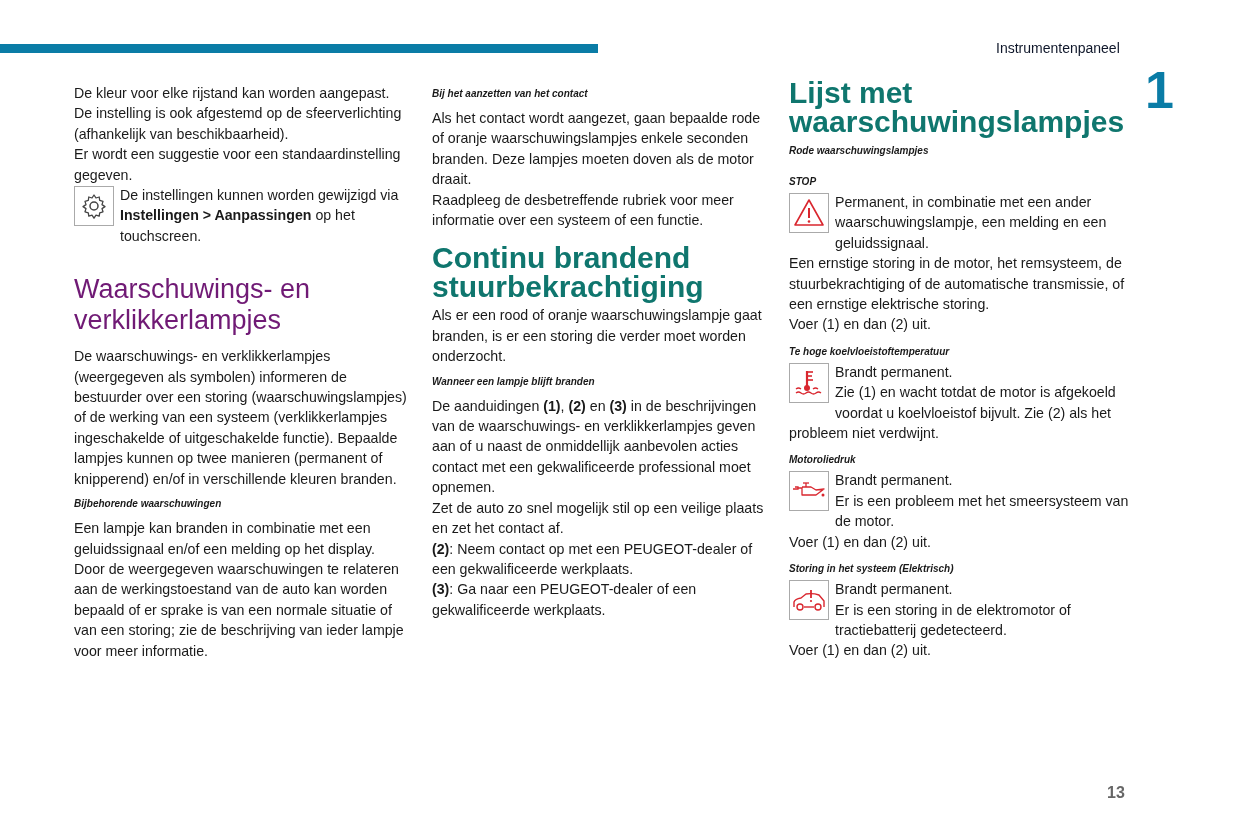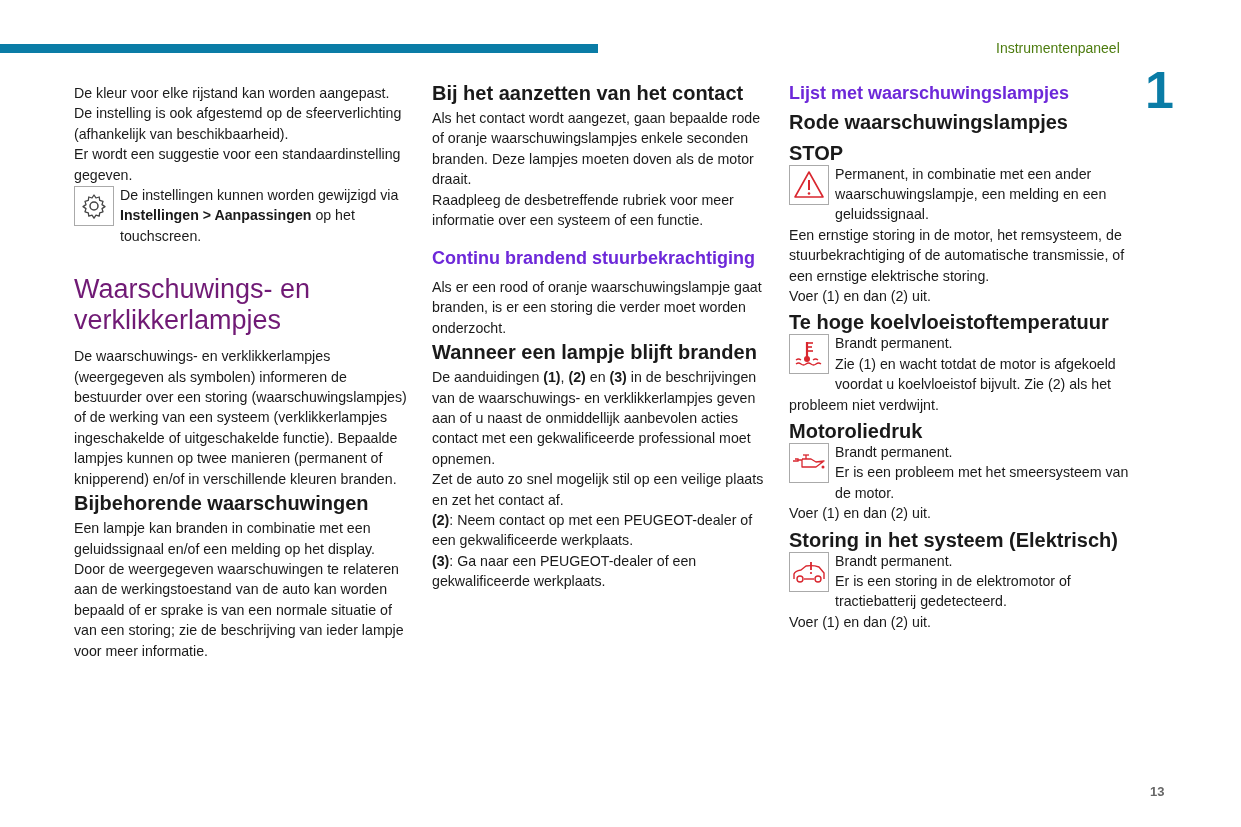--- a/index.html
+++ b/index.html
@@ -1,34 +1,34 @@
 <!DOCTYPE html>
 <html><head>
 <meta charset="utf-8">
 <style>
   html, body { margin: 0; padding: 0; background: #ffffff; }
   body {
     width: 1241px; height: 827px; position: relative; overflow: hidden;
     font-family: "Liberation Sans", sans-serif; color: #1a1a1a;
   }
   .topbar { position: absolute; left: 0; top: 44px; width: 598px; height: 9px; background: #0a7ca6; }
-  .running-head { position: absolute; left: 996px; top: 40px; font-size: 14px; color: #4d7c0f; }
+  .running-head { position: absolute; left: 996px; top: 40px; font-size: 14px; color: #0f172a; }
   .chapter-num { position: absolute; left: 1145px; top: 64px; font-size: 52px; font-weight: bold; color: #0a7ca6; line-height: 1; }
-  .page-num { position: absolute; left: 1150px; top: 784px; font-size: 13px; font-weight: bold; color: #666; }
+  .page-num { position: absolute; left: 1107px; top: 784px; font-size: 16px; font-weight: bold; color: #666; }
 
   .col { position: absolute; top: 83px; font-size: 14.2px; line-height: 20.4px; }
   .col1 { left: 74px; width: 340px; }
   .col2 { left: 432px; width: 340px; }
   .col3 { left: 789px; width: 340px; }
 
   p { margin: 0; }
   b { font-weight: bold; }
   .h-big-grey { font-size: 27px; line-height: 31px; color: #701a75; margin: 28px 0 10px 0; font-weight: normal; }
-  .h-big { font-size: 18px; line-height: 28.5px; font-weight: bold; margin: 18px 0 4px 0; color: #6d28d9; }
-  .h-sub { font-size: 20px; font-weight: bold; margin: 4px 0 4px 0; line-height: 21px; }
+  .h-big { font-size: 30px; line-height: 28.5px; font-weight: bold; margin: 18px 0 4px 0; color: #0f766e; }
+  .h-sub { font-size: 10px; font-weight: bold; margin: 4px 0 4px 0; line-height: 21px; font-style: italic; }
   .col2 .h-sub:first-child { margin-top: 0; }
 
   .icon-box {
     float: left; width: 40px; height: 40px; box-sizing: border-box;
     border: 1px solid #aaa; margin: 1px 6px 1px 0; background: #fff;
     display: flex; align-items: center; justify-content: center;
   }
   .icon-box svg { display: block; }
   .clear { clear: both; }
 </style>

